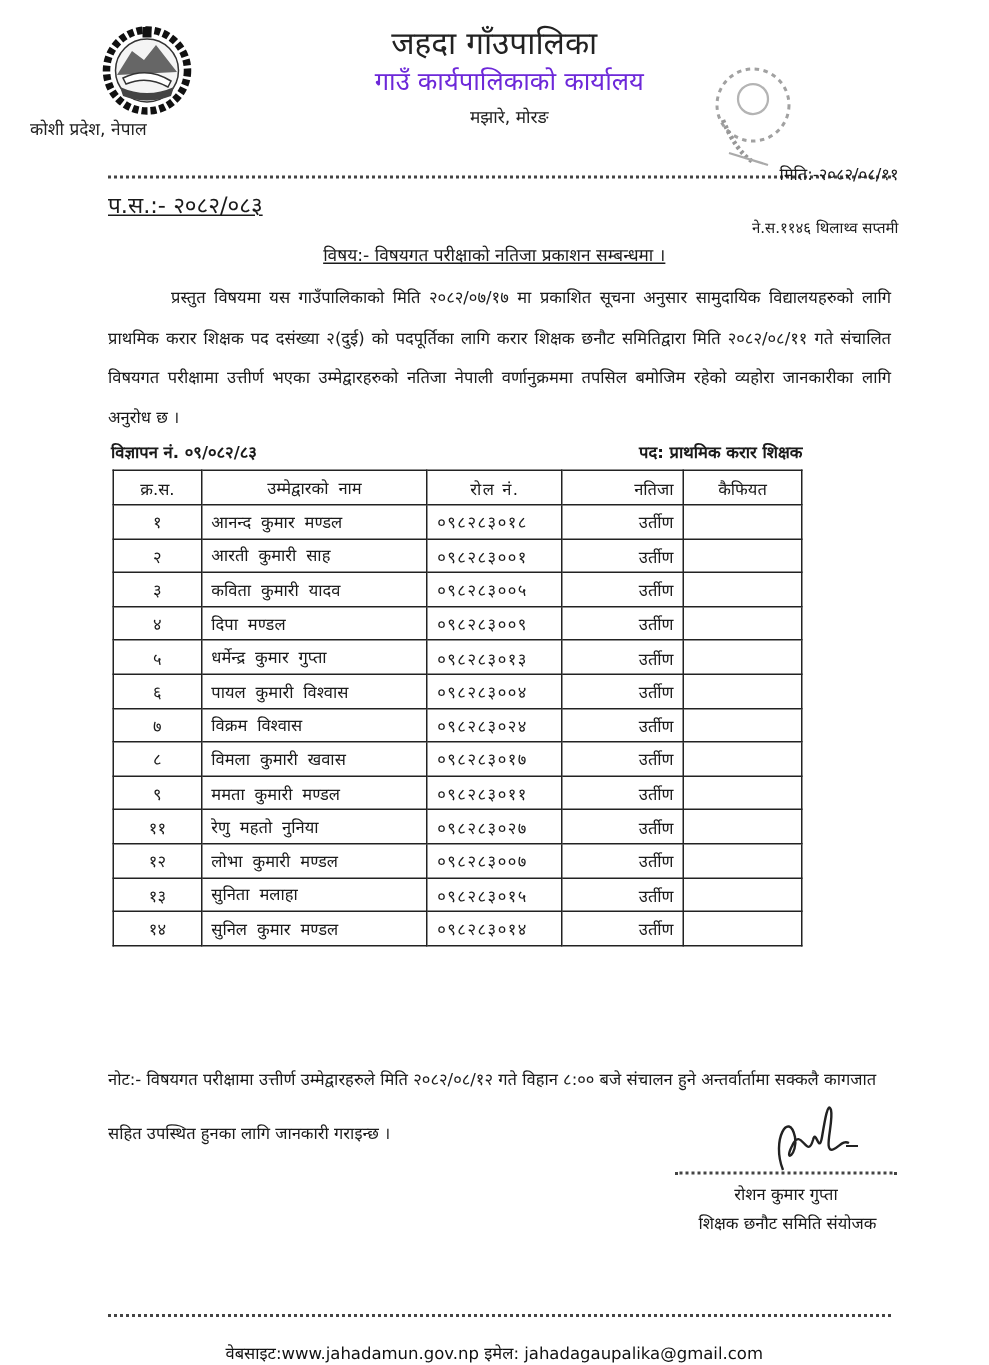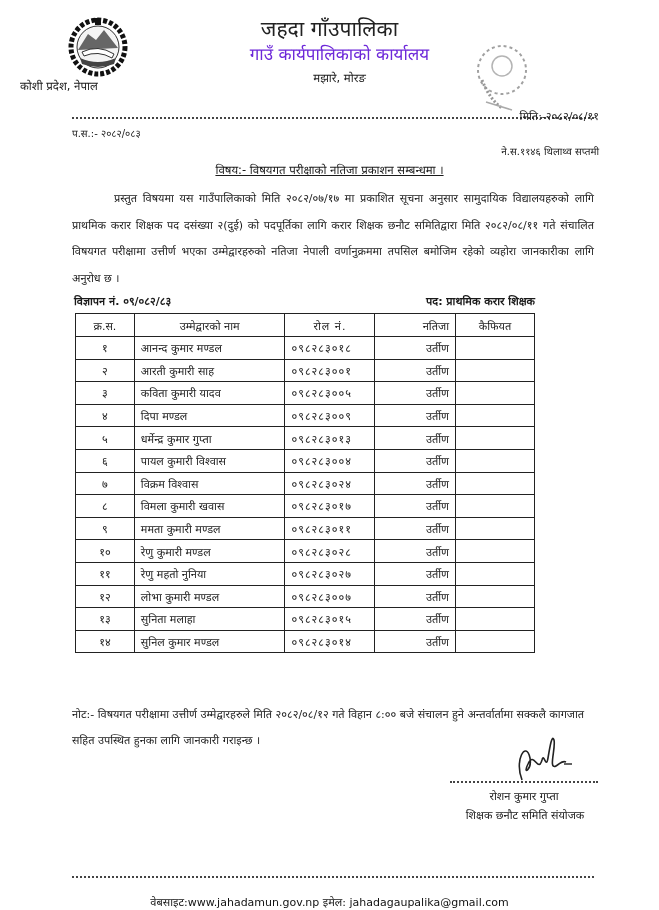--- a/index.html
+++ b/index.html
@@ -17,21 +17,21 @@
 
   .title-1 { left: 0; width: 659px; top: 14px; text-align: center; font-size: 21px; color: #222; box-sizing: border-box; }
   .title-2 { left: 0; width: 659px; top: 42px; text-align: center; font-size: 17px; color: #6d28d9; padding-left: 20px; box-sizing: border-box; }
   .title-3 { left: 0; width: 659px; top: 70px; text-align: center; font-size: 11.5px; color: #222; padding-left: 20px; box-sizing: border-box; }
   .title-4 { left: 0; width: 551px; top: 78px; text-align: left; font-size: 11.5px; color: #222; padding-left: 20px; box-sizing: border-box; }
 
   .dotted-rule { left: 72px; width: 522px; height: 0; border-top: 2px dotted #444; }
   .rule-top { top: 117px; }
   .rule-bottom { top: 876px; }
 
-  .ref-no { left: 72px; top: 126px; font-size: 10px; }
+  .ref-no { left: 72px; top: 126px; font-size: 15px; text-decoration: underline; }
   .date { right: 60px; top: 108px; font-size: 11px; text-align: right; }
   .nepal-sambat { right: 60px; top: 144px; font-size: 10px; text-align: right; margin-left: 28px; }
 
   .subject { left: 0; width: 659px; top: 162px; text-align: center; font-size: 11.5px; }
   .subject span { text-decoration: underline; }
 
   .body-para {
     left: 72px; width: 522px; top: 186px; font-size: 11px; line-height: 26.5px;
     text-align: justify; text-indent: 42px;
   }
@@ -41,28 +41,28 @@
 
   table.results {
     position: absolute; left: 75px; top: 313px; width: 460px;
     border-collapse: collapse; font-size: 11px;
   }
   table.results th, table.results td {
     border: 1.4px solid #222; height: 21.6px; padding: 0 6px; font-weight: normal;
   }
   table.results th { height: 22px; }
   .c-sn { width: 50px; text-align: center; }
-  .c-name { width: 155px; text-align: left; }
+  .c-name { width: 155px; text-align: left; font-family: Liberation Mono, monospace; }
   .c-roll { width: 80px; text-align: left; letter-spacing: 1px; }
   .c-res { width: 75px; text-align: right; }
   .c-rem { width: 72px; text-align: center; }
   th.c-name, th.c-roll { text-align: center; }
 
   .note {
-    left: 72px; width: 522px; top: 702px; font-size: 11px; line-height: 26px;
+    left: 72px; width: 522px; top: 702px; font-size: 11px; line-height: 36px;
   }
 
   .signature { left: 508px; top: 730px; width: 70px; height: 60px; }
   .sig-dots { left: 450px; width: 148px; top: 781px; border-top: 2px dotted #444; height: 0; }
   .signer-name { left: 450px; width: 148px; top: 788px; font-size: 11px; text-align: center; }
   .signer-title { left: 440px; width: 170px; top: 807px; font-size: 11px; text-align: center; }
 
   .footer { left: 0; width: 659px; top: 894px; text-align: center; font-size: 11px; color: #111; }
 </style>
 </head>
@@ -175,27 +175,20 @@
         <td class="c-rem"></td>
       </tr>
       <tr>
         <td class="c-sn">९</td>
         <td class="c-name">ममता कुमारी मण्डल</td>
         <td class="c-roll">०९८२८३०११</td>
         <td class="c-res">उर्तीण</td>
         <td class="c-rem"></td>
       </tr>
       <tr>
-        <td class="c-sn">१०</td>
-        <td class="c-name">रेणु कुमारी मण्डल</td>
-        <td class="c-roll">०९८२८३०२८</td>
-        <td class="c-res">उर्तीण</td>
-        <td class="c-rem"></td>
-      </tr>
-      <tr>
         <td class="c-sn">११</td>
         <td class="c-name">रेणु महतो नुनिया</td>
         <td class="c-roll">०९८२८३०२७</td>
         <td class="c-res">उर्तीण</td>
         <td class="c-rem"></td>
       </tr>
       <tr>
         <td class="c-sn">१२</td>
         <td class="c-name">लोभा कुमारी मण्डल</td>
         <td class="c-roll">०९८२८३००७</td>

